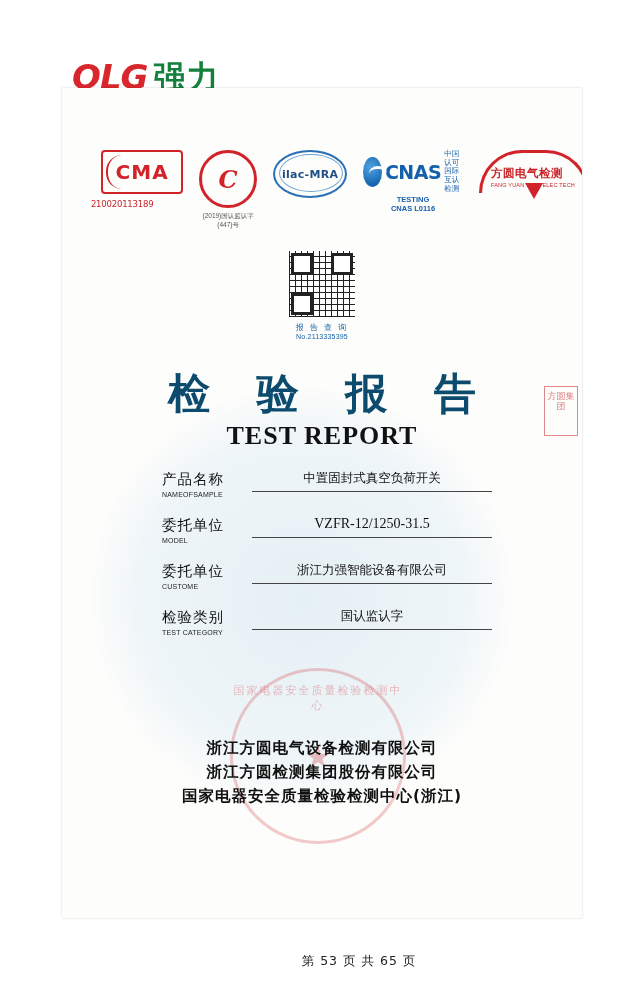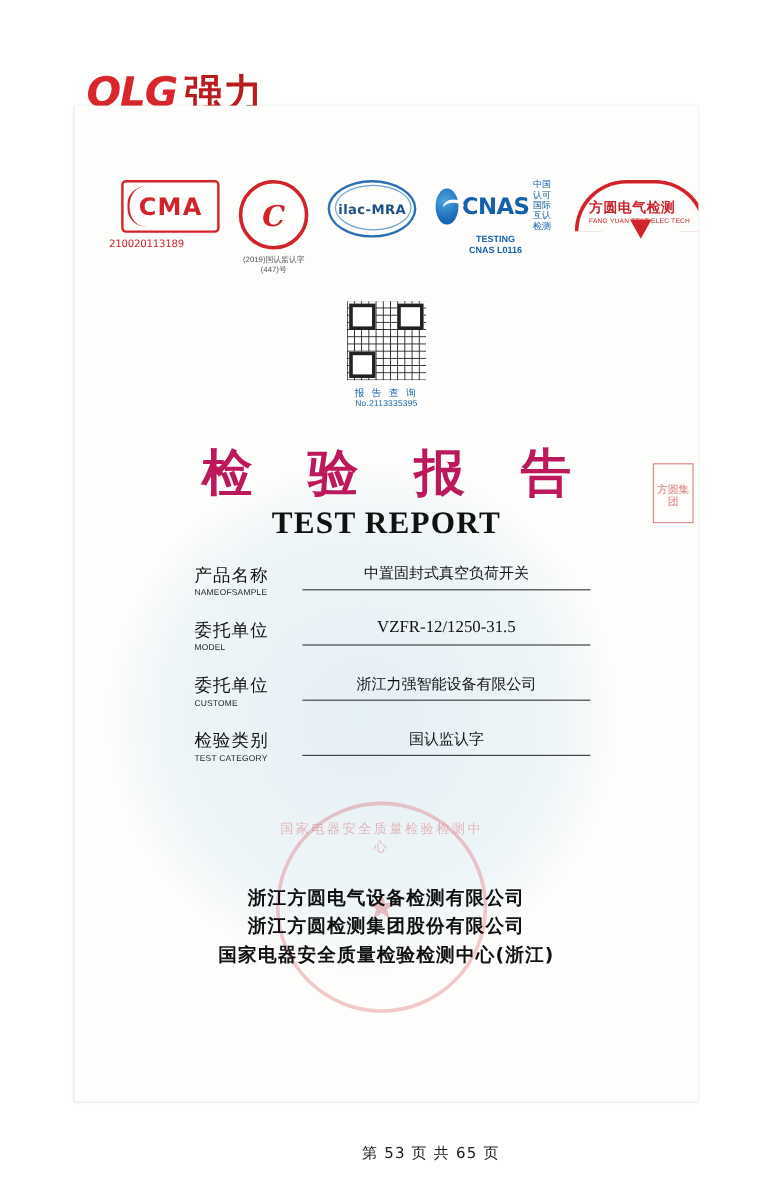--- a/index.html
+++ b/index.html
@@ -37,21 +37,21 @@
     font-weight: bold;
     font-style: italic;
     color: #d9262c;
     letter-spacing: -1px;
     line-height: 1;
   }
   .logo-cn {
     font-family: "DejaVu Sans", sans-serif;
     font-size: 32px;
     font-weight: bold;
-    color: #b91c1c;
+    color: #15803d;
     line-height: 1;
     letter-spacing: 1px;
   }
 
   
   .page {
     position: absolute;
     left: 62px;
     top: 88px;
     width: 520px;
@@ -282,21 +282,21 @@
   
   .title-cn {
     position: absolute;
     top: 278px;
     left: 0;
     width: 520px;
     text-align: center;
     font-family: "DejaVu Serif", serif;
     font-size: 42px;
     font-weight: bold;
-    color: #be185d;
+    color: #0c4a6e;
     letter-spacing: 16px;
     text-indent: 16px;
   }
   .title-en {
     position: absolute;
     top: 333px;
     left: 0;
     width: 520px;
     text-align: center;
     font-family: "Liberation Serif", serif;
@@ -386,21 +386,21 @@
     position: absolute;
     right: 4px;
     top: 298px;
     width: 34px;
     height: 50px;
     border: 1.5px solid rgba(200,40,45,0.55);
     color: rgba(200,40,45,0.6);
     font-size: 9px;
     line-height: 1.15;
     text-align: center;
-    padding-top: 16px;
+    padding-top: 4px;
     box-sizing: border-box;
   }
 
   
   .orgs {
     position: absolute;
     top: 648px;
     left: 0;
     width: 520px;
     text-align: center;

